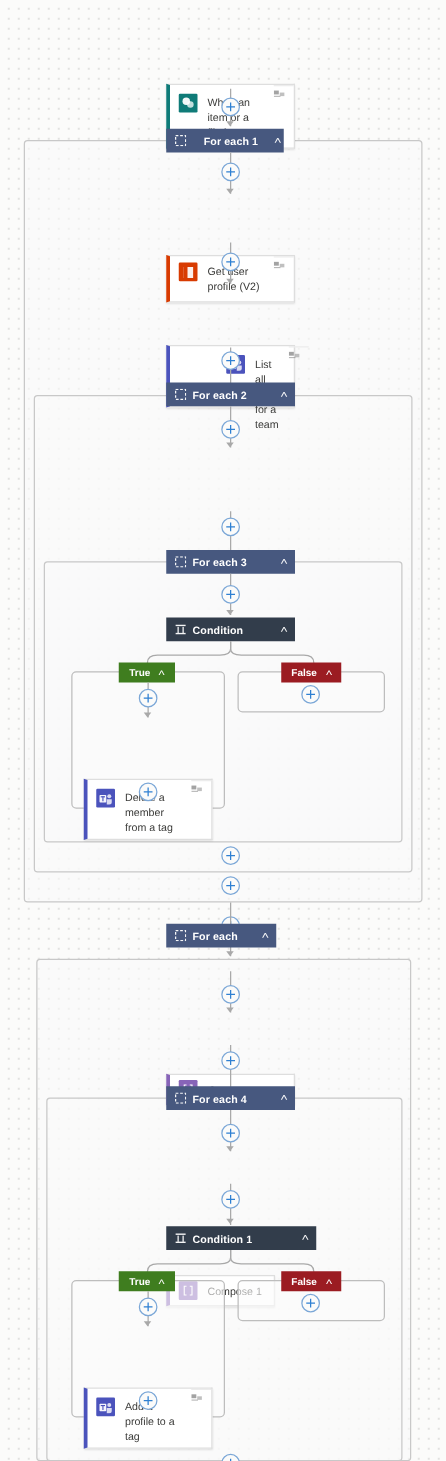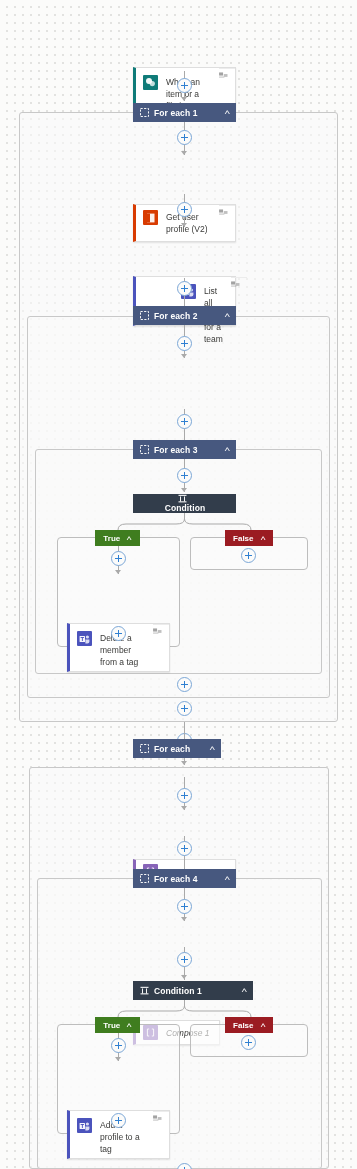--- a/index.html
+++ b/index.html
@@ -190,21 +190,21 @@
            <rect x="5.3" y="2.3" width="4.2" height="3.2" fill="#9b9b9b"></rect>
            <rect x="0" y="5.2" width="6" height="1" fill="#8a8a8a"></rect>
         </svg>
     </div>
   </div>
 
   <div class="vline" style="left:184px; top:71px; height:30px;"></div>
   <div class="plus" style="left:177px; top:78px;"></div>
   <div class="arrow" style="left:181px; top:97px;"></div>
 
-  <div class="hdr foreach" style="left:133px; top:103px; width:103px;">
+  <div class="hdr foreach" style="left:133px; top:103px; width:94px;gap:9px;">
     <span class="hicon">
       <svg width="9" height="9" viewBox="0 0 9 9">
           <rect x="0.5" y="0.5" width="8" height="8" fill="none" stroke="#ffffff" stroke-width="1" stroke-dasharray="2.2 1.4"></rect>
         </svg>
     </span>
     <span class="hlabel">For each 1</span>
     <span class="chev">˄</span>
   </div>
 
   <div class="vline" style="left:184px; top:122px; height:33px;"></div>
@@ -286,21 +286,21 @@
         </svg>
     </span>
     <span class="hlabel">For each 3</span>
     <span class="chev">˄</span>
   </div>
 
   <div class="vline" style="left:184px; top:459px; height:33px;"></div>
   <div class="plus" style="left:177px; top:468px;"></div>
   <div class="arrow" style="left:181px; top:488px;"></div>
 
-  <div class="hdr cond" style="left:133px; top:494px; width:103px;flex-direction:column;">
+  <div class="hdr cond" style="left:133px; top:494px; width:103px;">
     <span class="hicon">
       <svg width="9" height="9" viewBox="0 0 9 9">
         <rect x="0.5" y="0.8" width="8" height="1.1" fill="#ffffff"></rect>
         <rect x="2" y="2.5" width="1" height="5" fill="#ffffff"></rect>
         <rect x="6" y="2.5" width="1" height="5" fill="#ffffff"></rect>
         <rect x="0.5" y="7.3" width="8" height="1.1" fill="#ffffff"></rect>
       </svg>
     </span>
     <span class="hlabel">Condition</span>
     <span class="chev">˄</span>
@@ -395,21 +395,21 @@
         </svg>
     </span>
     <span class="hlabel">For each 4</span>
     <span class="chev">˄</span>
   </div>
 
   <div class="vline" style="left:184px; top:888px; height:33px;"></div>
   <div class="plus" style="left:177px; top:899px;"></div>
   <div class="arrow" style="left:181px; top:917px;"></div>
 
-  <div class="card" style="left:133px; top:972px; width:87px; height:25px; border-left-color:#8764b8;font-style:italic;">
+  <div class="card" style="left:133px; top:972px; width:87px; height:25px; border-left-color:#8764b8;">
     <div class="crow" style="padding:4px 8px 4px 7px;align-items:center;">
       <span class="cicon" style="background:#8764b8;">
         <svg width="9" height="9" viewBox="0 0 9 9" aria-hidden="true">
           <path d="M3.2 1 H1.4 V8 H3.2" fill="none" stroke="#ffffff" stroke-width="0.9"></path>
           <path d="M5.8 1 H7.6 V8 H5.8" fill="none" stroke="#ffffff" stroke-width="0.9"></path>
         </svg>
       </span>
       <span class="ctitle" style="padding-top:0;">Compose 1</span>
     </div>
   </div>

